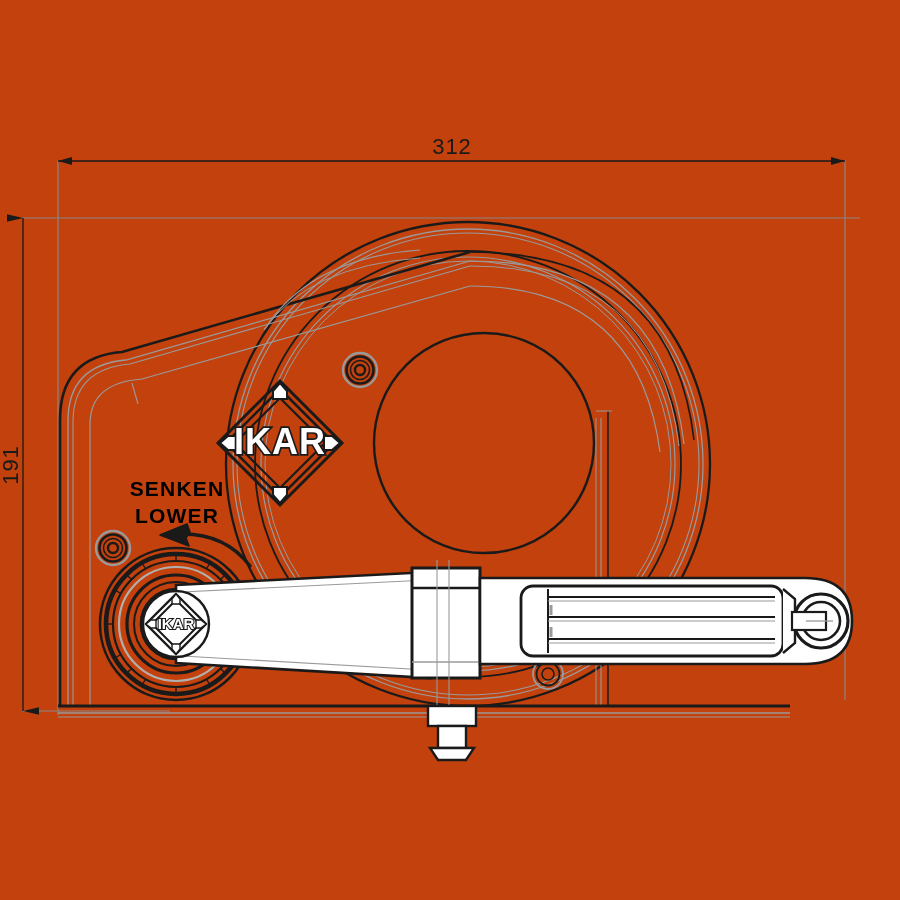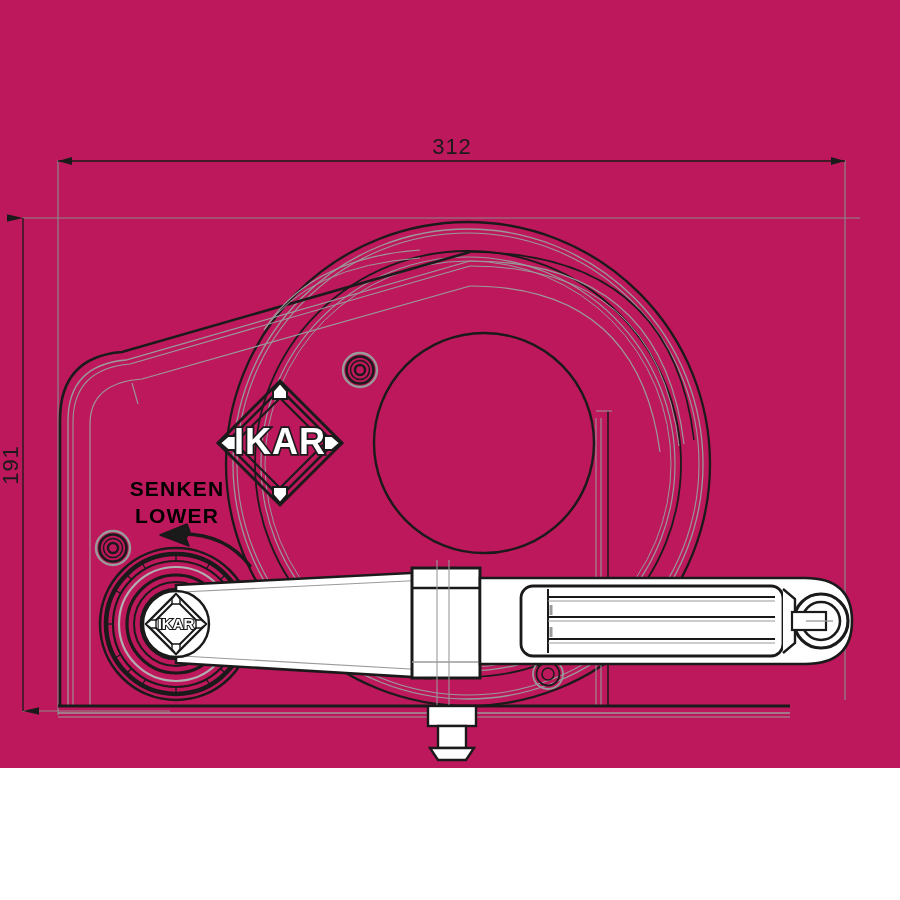--- a/index.html
+++ b/index.html
@@ -2,21 +2,21 @@
 <html><head>
 <meta charset="utf-8">
 <title>IKAR Winch Technical Drawing</title>
 <style>
   html,body{margin:0;padding:0;background:#ffffff;}
   body{
     width:900px;height:900px;overflow:hidden;
     font-family:"Liberation Sans", sans-serif;
     -webkit-font-smoothing:antialiased;
   }
-  #stage{position:relative;width:900px;height:768px;background:#be185d;}
+  #stage{position:relative;width:900px;height:900px;background:#c2410c;}
   svg#dwg{position:absolute;left:0;top:0;width:900px;height:900px;display:block;}
   .dim-text{
     font-family:"Liberation Sans", sans-serif;
     font-size:22px;fill:#1a1a1a;letter-spacing:1px;
   }
   .label-text{
     font-family:"Liberation Sans", sans-serif;
     font-weight:bold;font-size:21px;fill:#000;letter-spacing:1.2px;
   }
   .logo-text{

